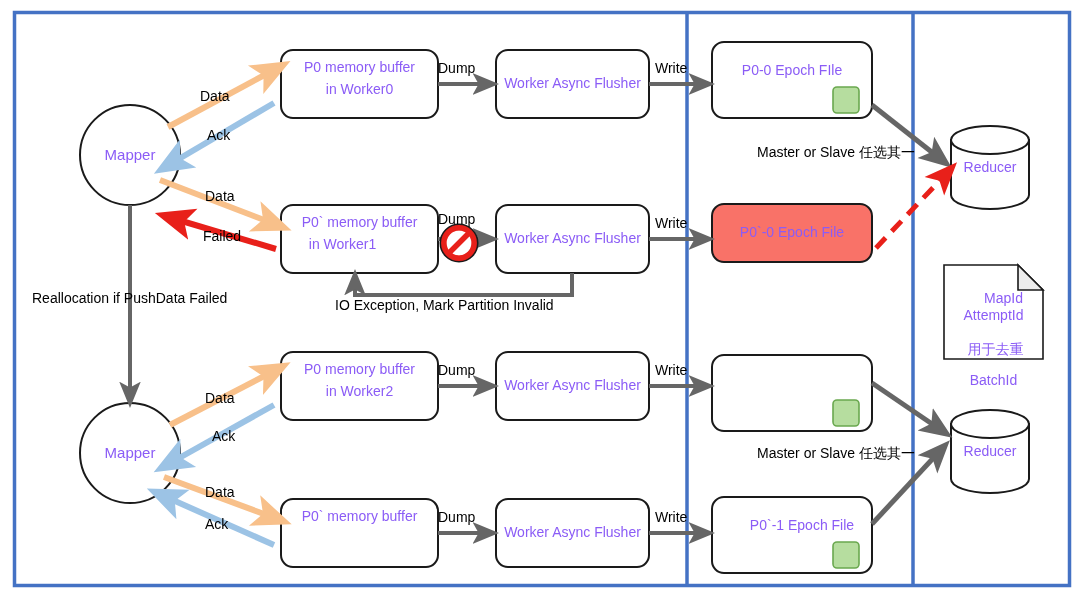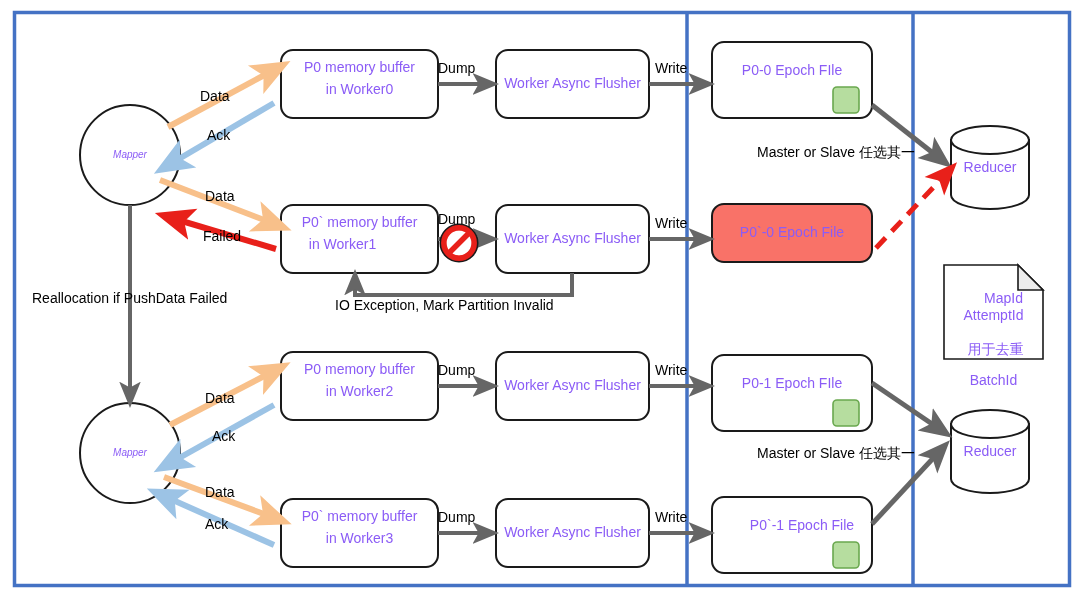--- a/index.html
+++ b/index.html
@@ -8,21 +8,21 @@
   svg.layer{position:absolute;left:0;top:0;width:1080px;height:601px;}
   .node-text{
     position:absolute;display:flex;align-items:center;justify-content:center;
     text-align:center;color:#8b5cf6;line-height:1.25;pointer-events:none;
     font-family:"Liberation Sans","DejaVu Sans",sans-serif;
   }
   .lbl{
     position:absolute;color:#000;white-space:nowrap;
     font-family:"Liberation Sans","DejaVu Sans",sans-serif;
   }
-  .fs15{font-size:10px;font-style:italic;}
+  .fs15{font-size:15px;}
   .fs14{font-size:14px;}
 </style>
 </head>
 <body>
 
 <div id="stage">
 
   <svg class="layer" viewBox="0 0 1080 601">
     <defs>
       <marker id="ah-gray" markerWidth="7" markerHeight="7" refX="3.1" refY="3.1" orient="auto" markerUnits="strokeWidth">
@@ -128,30 +128,28 @@
   <div class="node-text fs14" style="left:281px;top:58px;width:157px;height:20px;">P0 memory buffer</div>
   <div class="node-text fs14" style="left:281px;top:80px;width:157px;height:20px;">in Worker0</div>
 
   <div class="node-text fs14" style="left:281px;top:213px;width:157px;height:20px;">P0` memory buffer</div>
   <div class="node-text fs14" style="left:264px;top:235px;width:157px;height:20px;">in Worker1</div>
 
   <div class="node-text fs14" style="left:281px;top:360px;width:157px;height:20px;">P0 memory buffer</div>
   <div class="node-text fs14" style="left:281px;top:382px;width:157px;height:20px;">in Worker2</div>
 
   <div class="node-text fs14" style="left:281px;top:507px;width:157px;height:20px;">P0` memory buffer</div>
-  <div class="node-text fs14" style="left:281px;top:529px;width:157px;height:20px;">in Worker3</div>
 
   <div class="node-text fs14" style="left:494px;top:69px;width:157px;height:30px;">Worker Async Flusher</div>
   <div class="node-text fs14" style="left:494px;top:224px;width:157px;height:30px;">Worker Async Flusher</div>
   <div class="node-text fs14" style="left:494px;top:371px;width:157px;height:30px;">Worker Async Flusher</div>
   <div class="node-text fs14" style="left:494px;top:518px;width:157px;height:30px;">Worker Async Flusher</div>
 
   <div class="node-text fs14" style="left:712px;top:59px;width:160px;height:24px;">P0-0 Epoch FIle</div>
   <div class="node-text fs14" style="left:712px;top:221px;width:160px;height:24px;">P0`-0 Epoch File</div>
-  <div class="node-text fs14" style="left:712px;top:372px;width:160px;height:24px;">P0-1 Epoch FIle</div>
   <div class="node-text fs14" style="left:712px;top:514px;width:180px;height:24px;">P0`-1 Epoch File</div>
 
   <div class="node-text fs14" style="left:951px;top:158px;width:78px;height:20px;">Reducer</div>
   <div class="node-text fs14" style="left:951px;top:442px;width:78px;height:20px;">Reducer</div>
 
   <div class="node-text fs14" style="left:944px;top:290px;width:119px;height:18px;">MapId</div>
   <div class="node-text fs14" style="left:944px;top:307px;width:99px;height:18px;">AttemptId</div>
   <div class="node-text fs14" style="left:944px;top:324px;width:99px;height:18px;margin-top:48px;">BatchId</div>
   <div class="node-text fs14" style="left:944px;top:341px;width:103px;height:18px;">用于去重</div>
 

